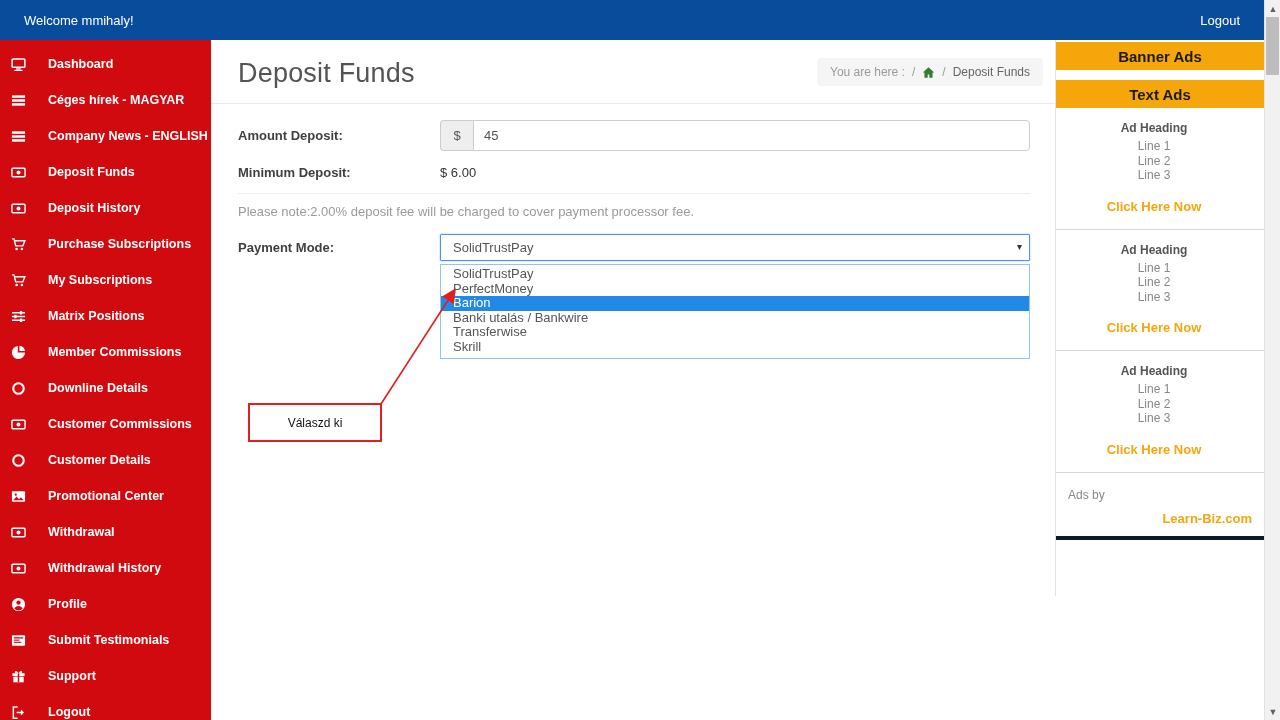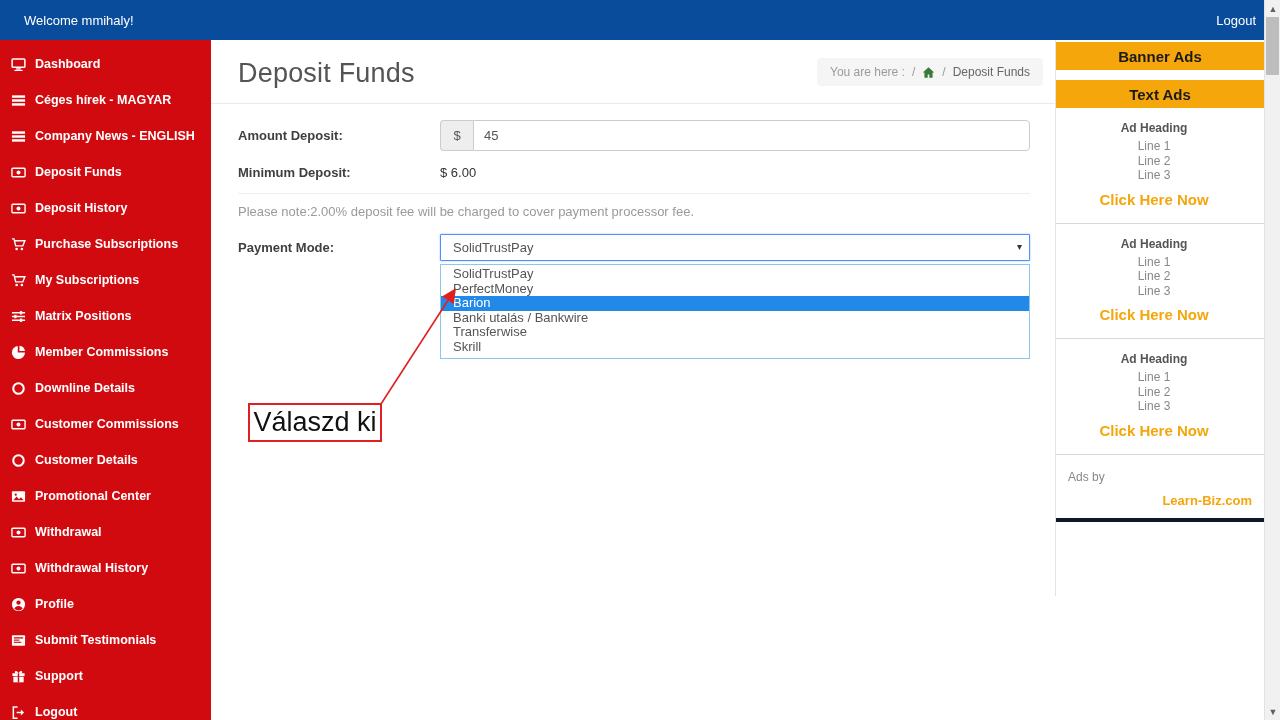--- a/index.html
+++ b/index.html
@@ -2,35 +2,35 @@
 <html><head>
 <meta charset="utf-8">
 <style>
   * { margin:0; padding:0; box-sizing:border-box; }
   html,body { width:1280px; height:720px; overflow:hidden; background:#fff;
               font-family:"Liberation Sans", sans-serif; }
 
   
   .topbar { position:absolute; left:0; top:0; width:1280px; height:40px;
             background:#0a4c9c; display:flex; align-items:center;
-            justify-content:space-between; padding:0 24px 0 24px; z-index:5; }
+            justify-content:space-between; padding:0 40px 0 24px; z-index:5; }
   .topbar .welcome { color:#fff; font-size:13px; }
   .topbar .logout-link { color:#fff; font-size:13px; text-decoration:none; cursor:pointer; }
 
   
   .sidebar { position:absolute; left:0; top:40px; width:211px; height:680px;
              background:#d10a10; overflow:hidden; }
   .side-menu { padding-top:6px; }
   .side-item { display:flex; align-items:center; height:36px; padding:0 8px 0 10px;
                color:#fff; font-size:12.5px; font-weight:bold; cursor:pointer;
                text-decoration:none; }
   .icn { width:16px; height:16px; display:inline-flex; flex:0 0 16px;
          align-items:center; justify-content:center; }
   .icn svg { width:15px; height:15px; }
-  .side-label { margin-left:9px; white-space:nowrap; }
+  .side-label { margin-left:22px; white-space:nowrap; }
 
   
   .main { position:absolute; left:211px; top:40px; width:844px; height:680px;
           background:#fff; }
   .page-header { position:relative; height:64px; padding:18px 12px 0 27px;
                  border-bottom:1px solid #eaeaea; }
   .page-title { font-size:27px; font-weight:normal; color:#545454; letter-spacing:0.2px; }
   .breadcrumb { position:absolute; right:12px; top:18px; background:#f5f5f5;
                 border-radius:4px; padding:7px 13px; font-size:12px; color:#9a9a9a;
                 display:flex; align-items:center; gap:7px; }
@@ -62,36 +62,36 @@
   .select-caret { position:absolute; right:7px; top:6px; font-size:10px; color:#333; }
 
   .listbox { width:590px; margin-left:202px; border:1px solid #8cc8ee; background:#fff;
              margin-top:1px; padding:2px 0 3px 0; }
   .opt { height:14.6px; line-height:14.6px; font-size:13px; color:#555;
          padding-left:12px; white-space:nowrap; cursor:pointer; }
   .opt.hl { background:#2389e8; color:#fff; }
 
   .annotation-box { position:absolute; left:37px; top:363px; width:134px; height:39px;
                     border:2px solid #e02020; background:#fff; display:flex;
-                    align-items:center; justify-content:center; font-size:27px;
+                    align-items:center; justify-content:center; font-size:12px;
                     color:#111; z-index:3; }
   .arrow-svg { position:absolute; left:0; top:0; width:420px; height:460px;
                pointer-events:none; z-index:2; }
 
   
   .ads-col { position:absolute; left:1055px; top:40px; width:209px; height:556px;
              background:#fff; border-left:1px solid #e3e3e3; }
   .ad-header { height:28px; background:#f5a60b; color:#1a1a1a; font-size:15px;
                font-weight:bold; display:flex; align-items:center; justify-content:center; }
   .ad-header.banner { margin-top:2px; }
   .ad-header.text { margin-top:10px; }
   .ad-block { text-align:center; padding:13px 18px 14px 6px; border-bottom:1px solid #d8d8d8; }
   .ad-heading { font-size:12px; font-weight:bold; color:#555; margin-bottom:4px; }
   .ad-line { font-size:12px; color:#888; line-height:14.5px; }
-  .ad-cta { display:inline-block; margin-top:8px; font-size:15px; font-weight:bold;
+  .ad-cta { display:inline-block; margin-top:16px; font-size:13px; font-weight:bold;
             color:#f5a60b; text-decoration:none; cursor:pointer; }
   .ads-by-block { padding:12px 12px 10px 12px; border-bottom:4px solid #0f172a; }
   .ads-by-label { font-size:12px; color:#888; }
   .ads-by-link { display:block; text-align:right; font-size:13px; font-weight:bold;
                  color:#f5a60b; text-decoration:none; margin-top:8px; cursor:pointer; }
 
   
   .scrollbar { position:absolute; right:0; top:0; width:16px; height:720px;
                background:#f1f1f1; border-left:1px solid #e2e2e2; z-index:10; }
   .sb-btn { position:absolute; left:0; width:16px; height:17px; color:#606060;

